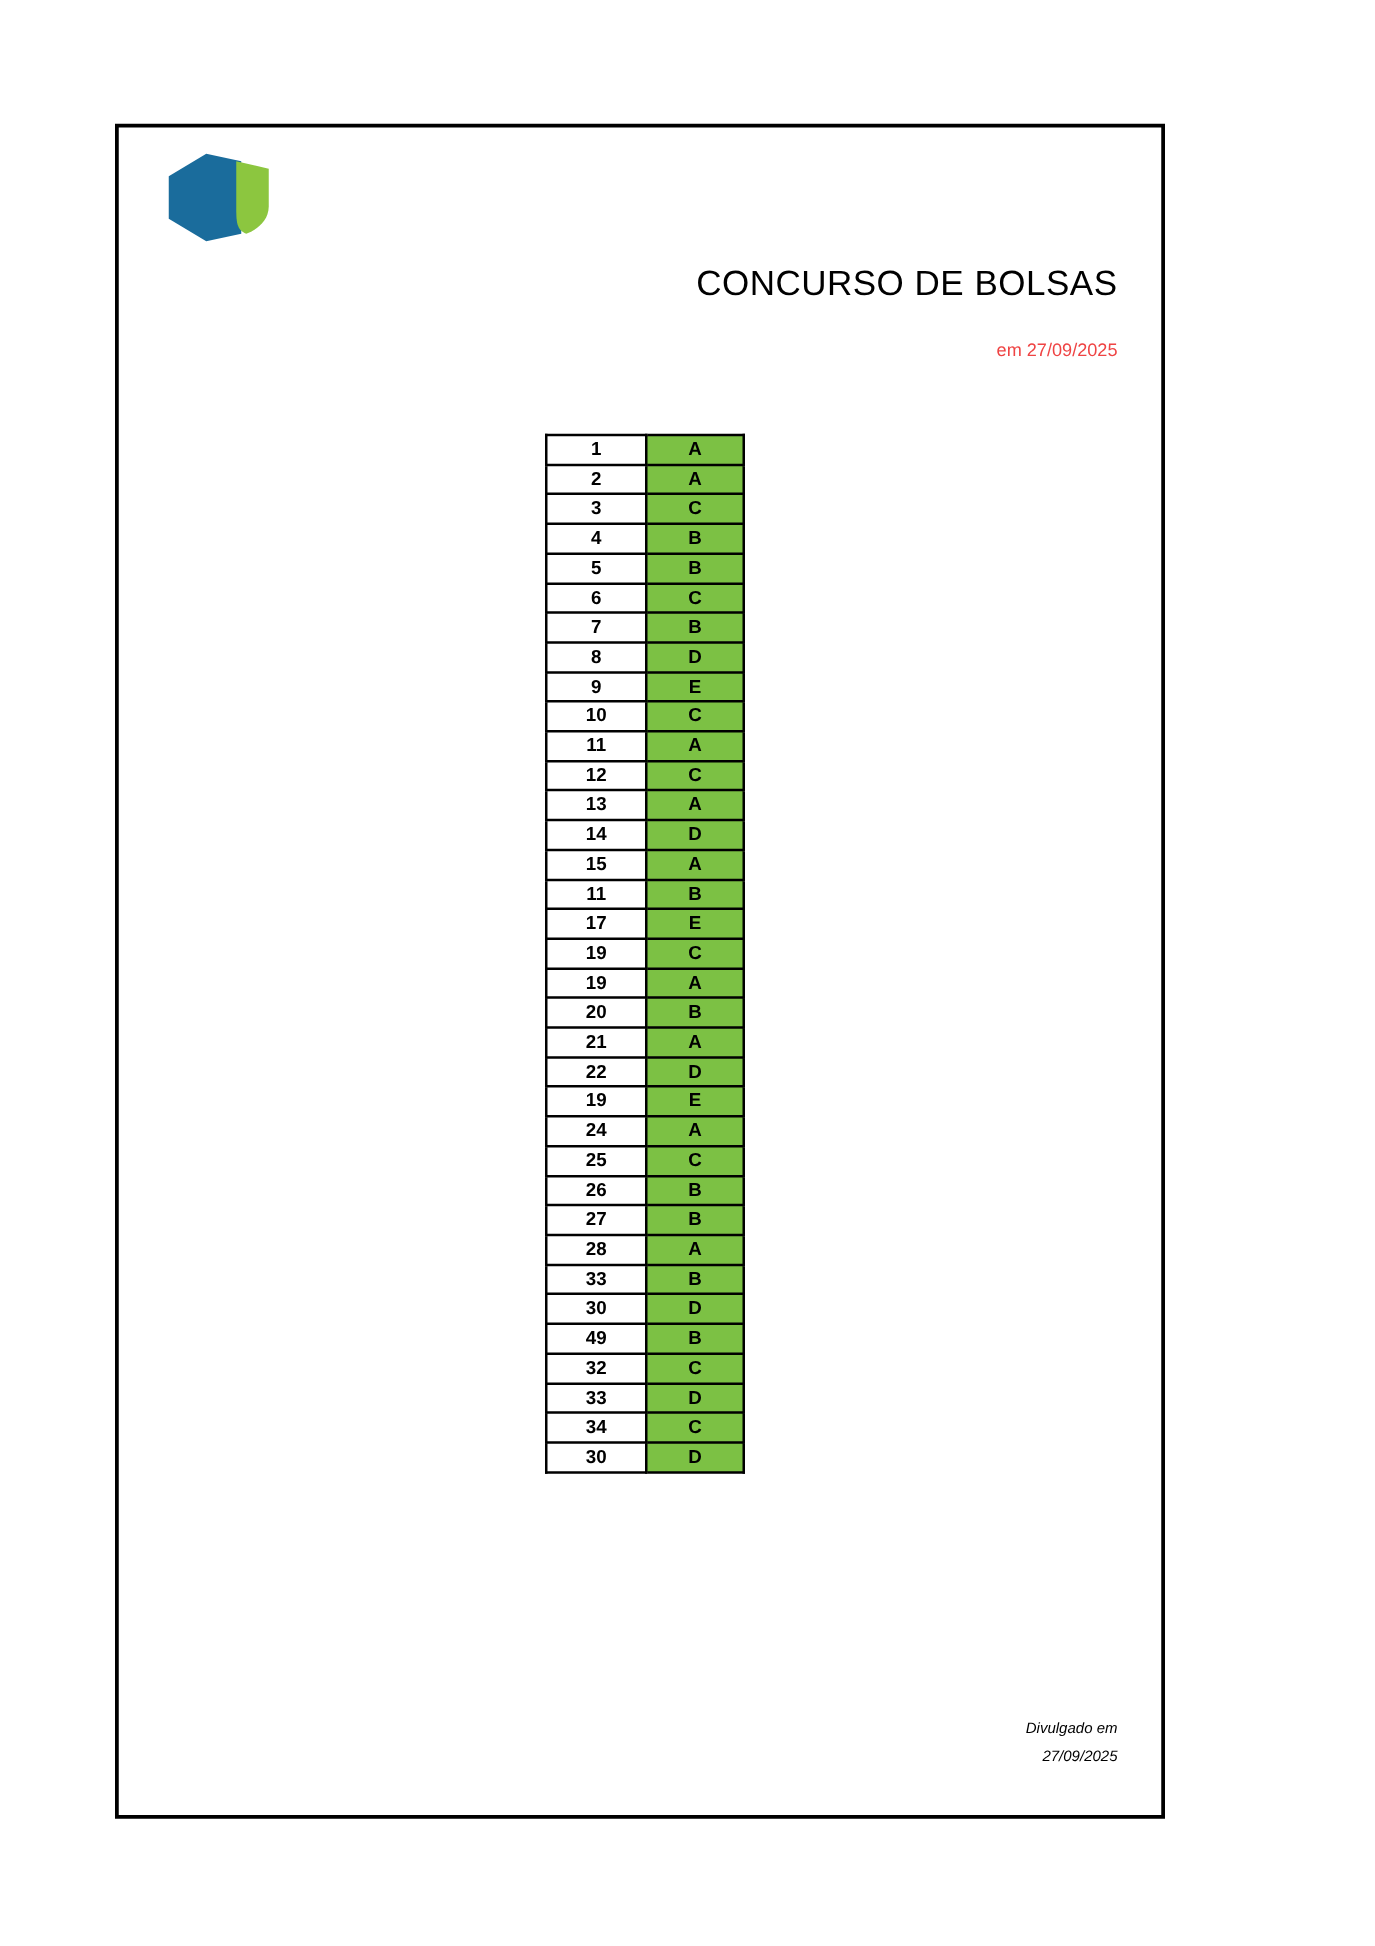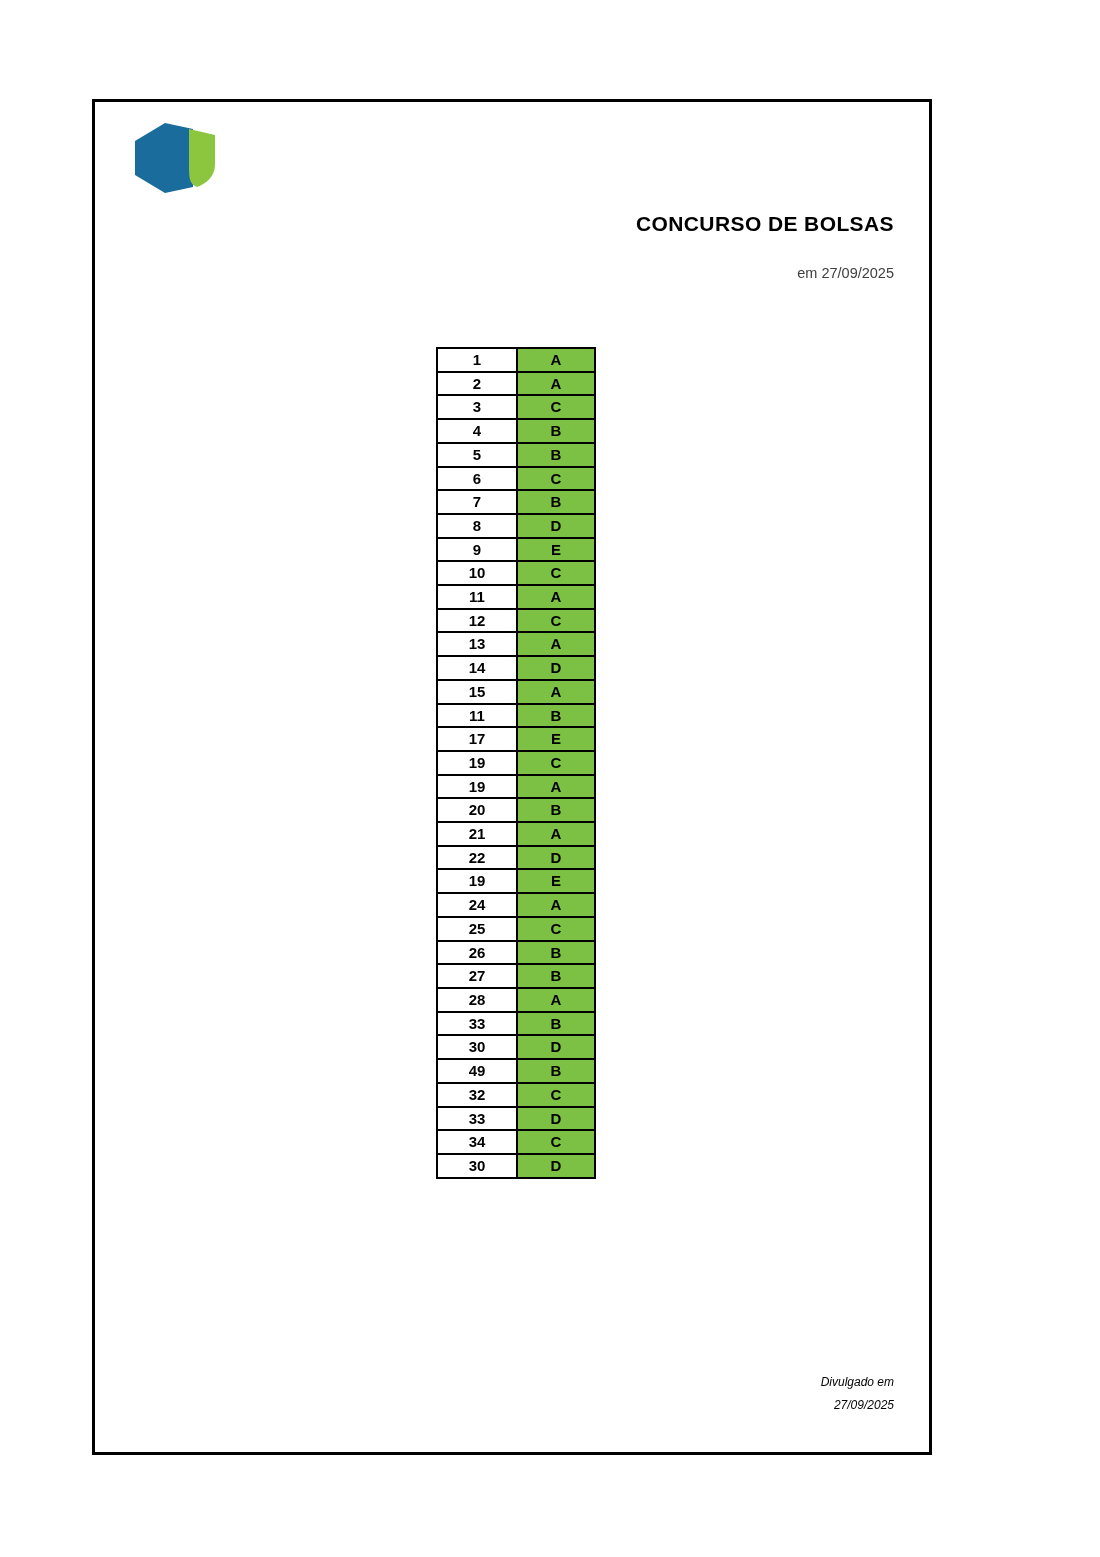--- a/index.html
+++ b/index.html
@@ -39,32 +39,32 @@
 
   
   #doc-header {
     position: absolute;
     right: 35px;
     top: 110px;
     width: 640px;
     text-align: right;
   }
   #doc-title {
-    font-size: 21px;
-    font-weight: bold;
+    font-size: 28px;
+    font-weight: normal;
     letter-spacing: 0.4px;
     color: #000000;
     line-height: 1.1;
     white-space: nowrap;
   }
   #doc-date {
     margin-top: 30px;
     font-size: 14.5px;
     font-weight: normal;
-    color: #404040;
+    color: #ef4444;
     white-space: nowrap;
   }
 
   
   #answer-key-table {
     position: absolute;
     left: 341px;
     top: 245px;
     border-collapse: collapse;
     table-layout: fixed;

